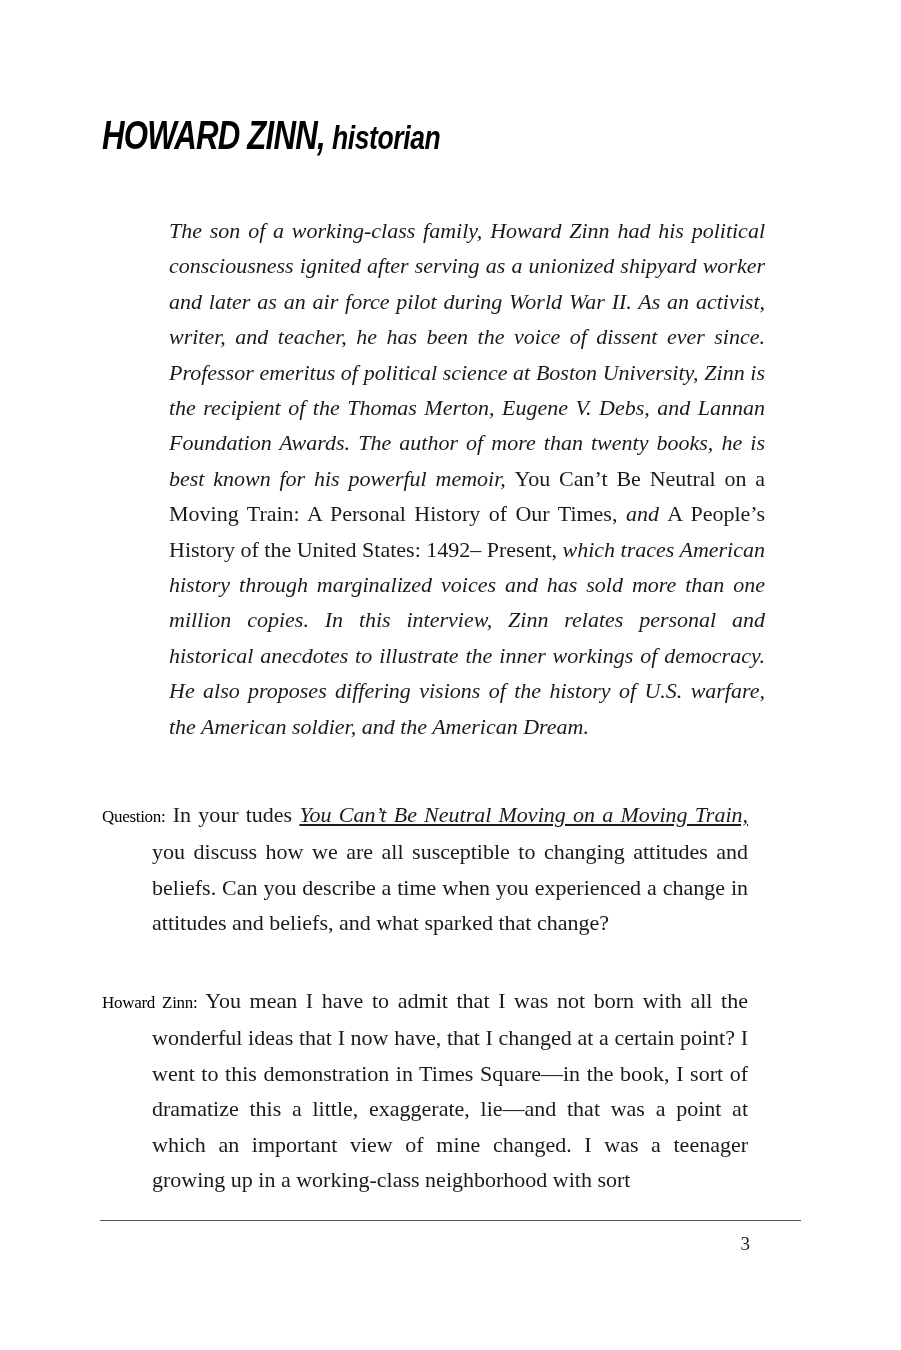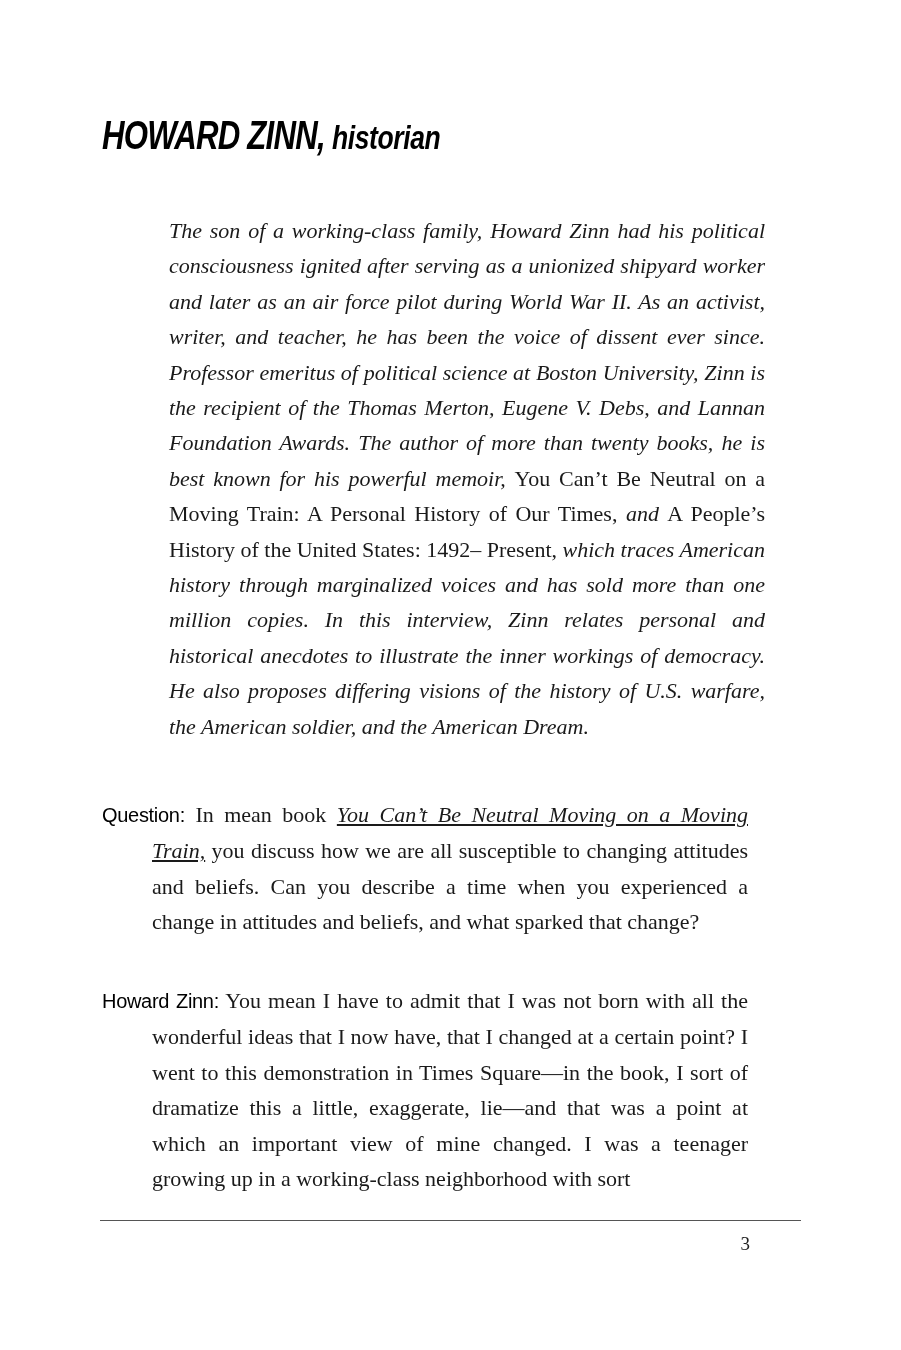--- a/index.html
+++ b/index.html
@@ -58,22 +58,22 @@
       left: 102px;
       width: 646px;
       margin: 0;
       padding-left: 50px;
       text-indent: -50px;
       box-sizing: border-box;
     }
     .qa.question { top: 797px; }
     .qa.answer { top: 983px; }
     .speaker {
-      font-family: Liberation Sans, sans-serif;
-      font-size: 20px;
+      font-family: Liberation Serif, serif;
+      font-size: 17px;
       color: #000000;
       letter-spacing: -0.3px;
     }
     .qa em { font-style: italic; text-decoration: underline; }
     .footer-rule {
       position: absolute;
       left: 100px;
       top: 1220px;
       width: 701px;
       height: 0;
@@ -90,18 +90,18 @@
       color: #222222;
     }
   </style>
 </head>
 <body>
 
 <h1 class="page-title"><span>HOWARD ZINN,</span><span class="title-sub"> historian</span></h1>
 
 <p class="text-block intro"><span>The son of a working-class family, Howard Zinn had his political consciousness ignited after serving as a unionized shipyard worker and later as an air force pilot during World War II. As an activist, writer, and teacher, he has been the voice of dissent ever since. Professor emeritus of political science at Boston Uni­versity, Zinn is the recipient of the Thomas Merton, Eugene V. Debs, and Lannan Foundation Awards. The author of more than twenty books, he is best known for his powerful memoir, </span><span class="upright">You Can’t Be Neutral on a Moving Train: A Personal History of Our Times,</span><span> and </span><span class="upright">A People’s History of the United States: 1492– Present,</span><span> which traces American history through marginalized voices and has sold more than one million copies. In this inter­view, Zinn relates personal and historical anecdotes to illustrate the inner workings of democracy. He also proposes differing visions of the history of U.S. warfare, the American soldier, and the American Dream.</span></p>
 
-<p class="text-block qa question"><span class="speaker">Question:</span><span> In mean book </span><em>You Can’t Be Neutral Moving on a Moving Train,</em><span> you discuss how we are all susceptible to changing atti­tudes and beliefs. Can you describe a time when you experi­enced a change in attitudes and beliefs, and what sparked that change?</span></p>
+<p class="text-block qa question"><span class="speaker">Question:</span><span> In your tudes </span><em>You Can’t Be Neutral Moving on a Moving Train,</em><span> you discuss how we are all susceptible to changing atti­tudes and beliefs. Can you describe a time when you experi­enced a change in attitudes and beliefs, and what sparked that change?</span></p>
 
 <p class="text-block qa answer"><span class="speaker">Howard Zinn:</span><span> You mean I have to admit that I was not born with all the wonderful ideas that I now have, that I changed at a certain point? I went to this demonstration in Times Square—in the book, I sort of dramatize this a little, exaggerate, lie—and that was a point at which an important view of mine changed. I was a teenager growing up in a working-class neighborhood with sort</span></p>
 
 <div class="footer-rule"></div>
 <div class="page-number">3</div>
 
 </body></html>

